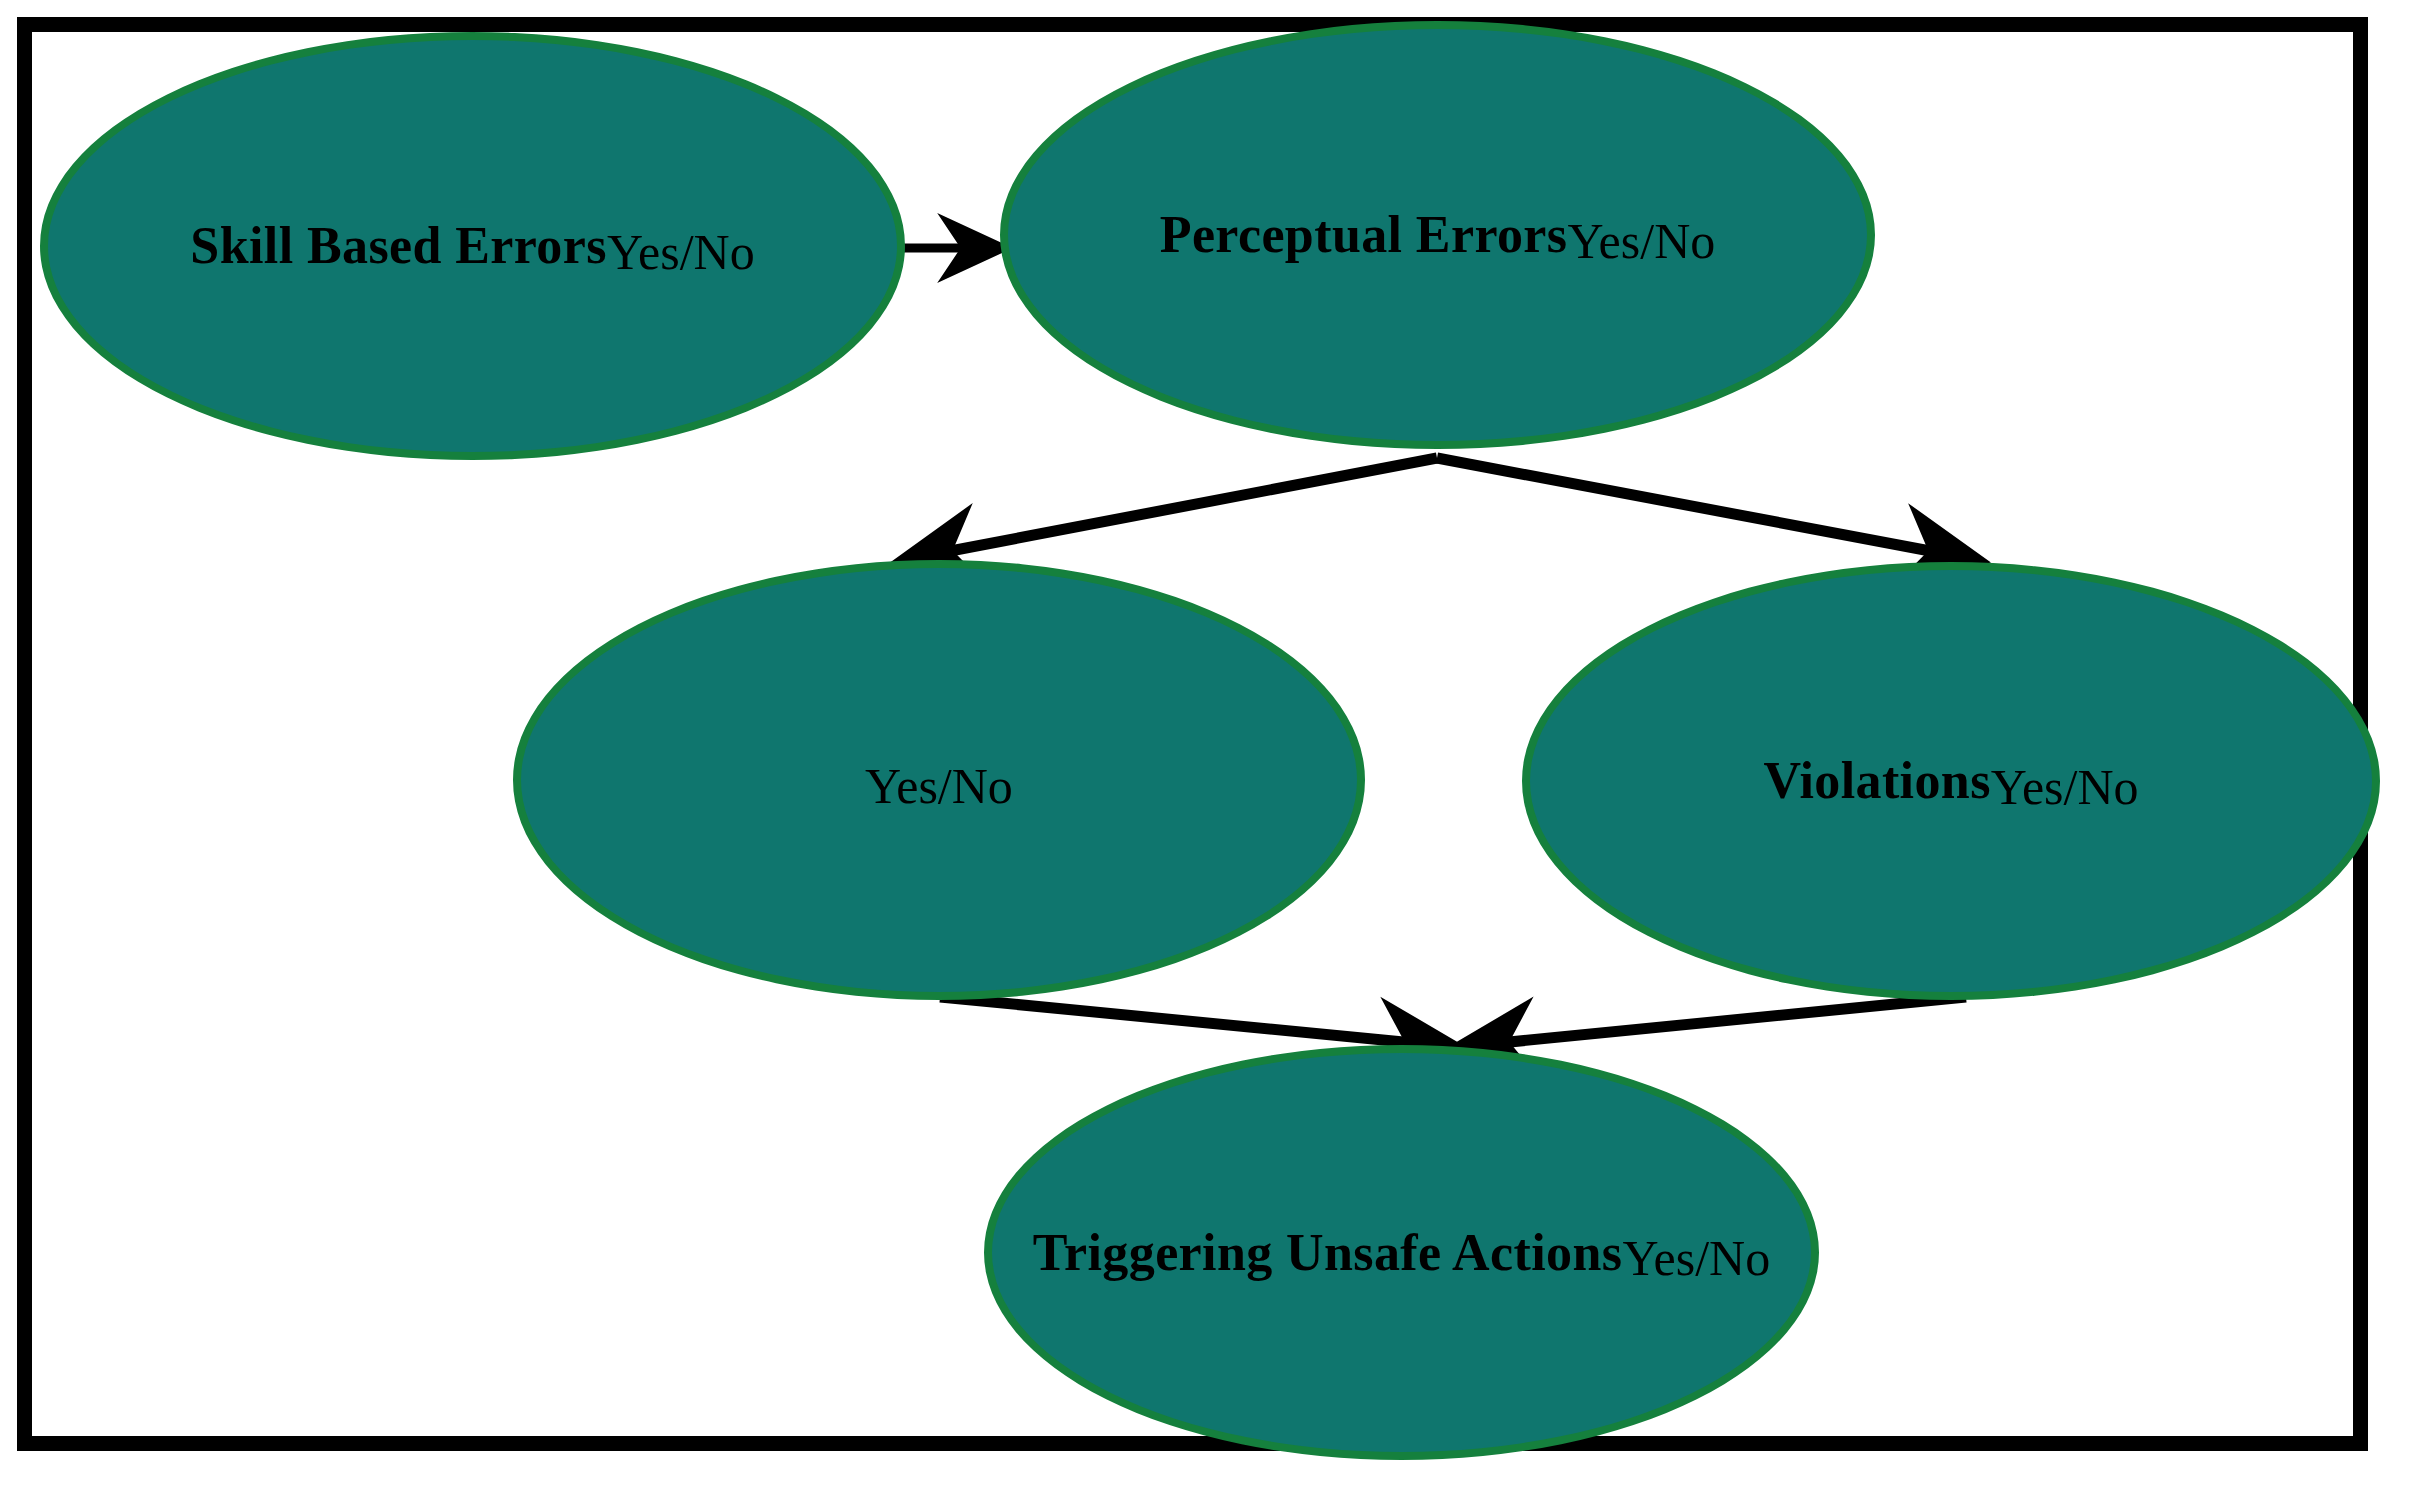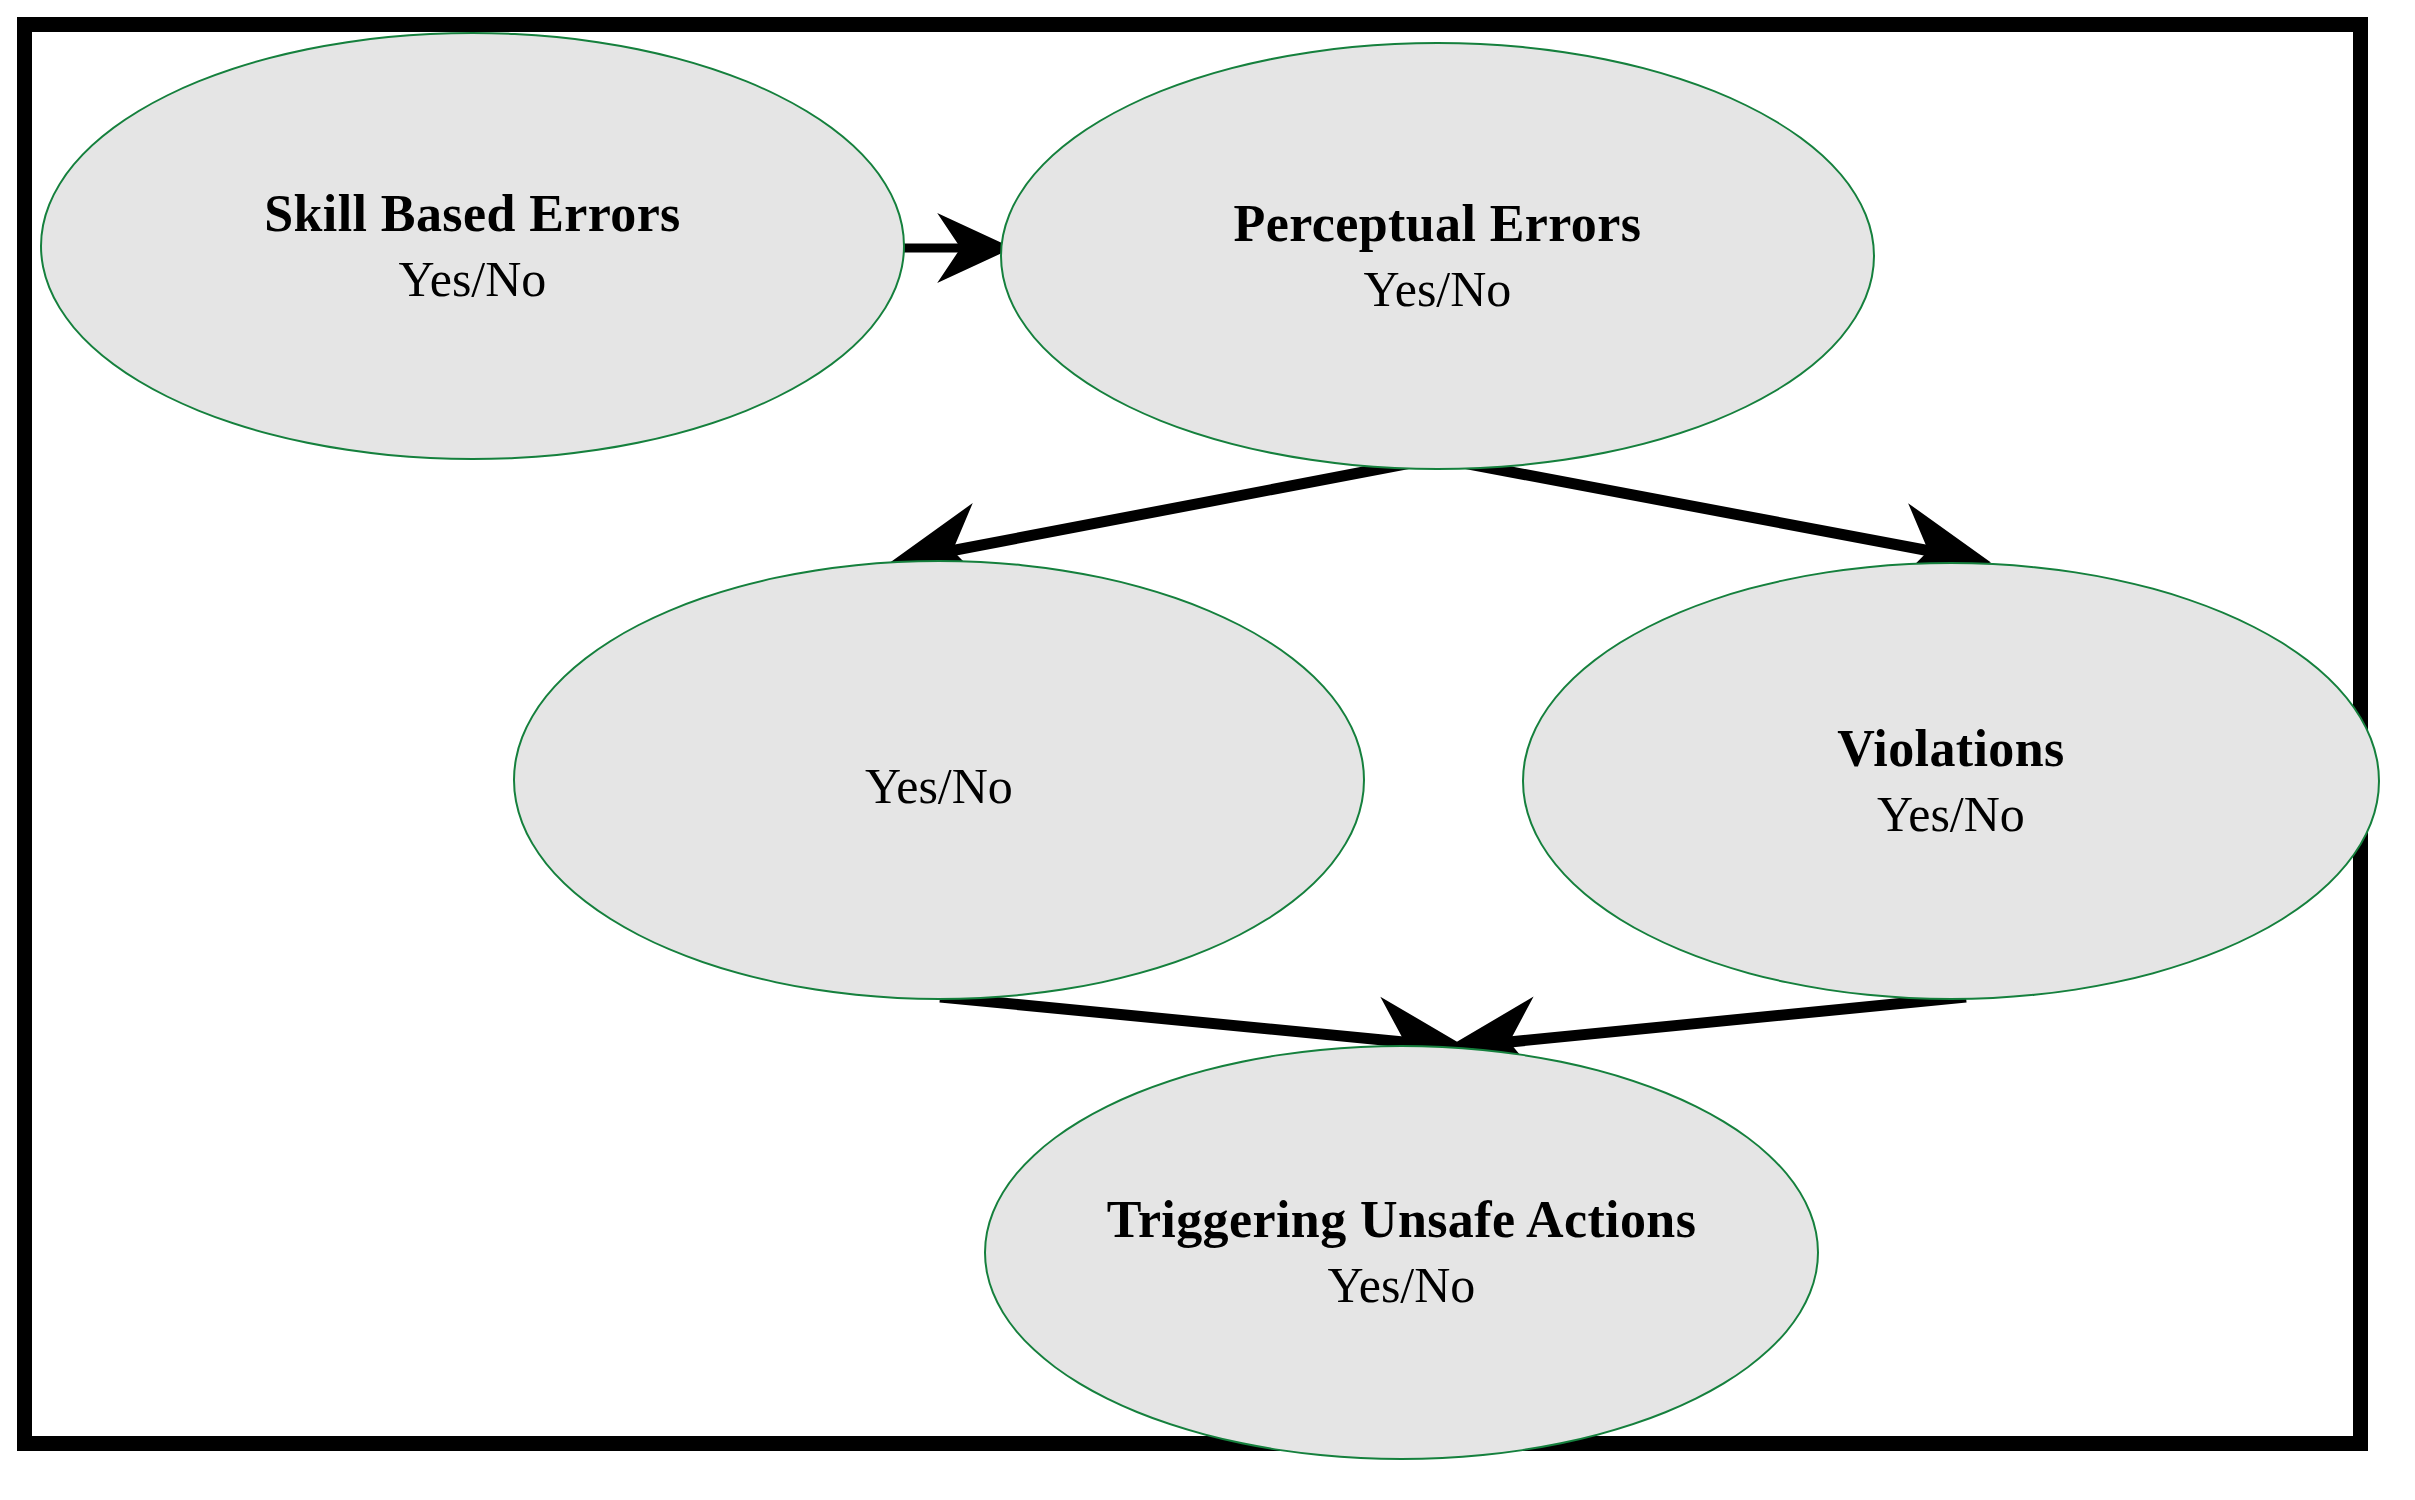--- a/index.html
+++ b/index.html
@@ -28,44 +28,44 @@
     position: absolute;
     left: 0;
     top: 0;
     width: 2415px;
     height: 1500px;
   }
   .node {
     position: absolute;
     box-sizing: border-box;
     border-radius: 50%;
-    background: #e5e5e5;
-    border: 2px solid #15803d;
+    background: #0f766e;
+    border: 8px solid #15803d;
     display: flex;
-    flex-direction: column;
+    flex-direction: row;
     align-items: center;
     justify-content: center;
     text-align: center;
     color: #000000;
     line-height: 1.03;
   }
   .node .title {
     font-weight: bold;
     font-size: 52px;
     letter-spacing: 0.4px;
     white-space: nowrap;
   }
   .node .value {
     font-weight: normal;
     font-size: 50px;
     margin-top: 13px;
     white-space: nowrap;
   }
   #node-skill-based-errors  { left: 40px;   top: 32px;   width: 865px; height: 428px; }
-  #node-perceptual-errors   { left: 1000px; top: 42px;   width: 875px; height: 428px; }
+  #node-perceptual-errors   { left: 1000px; top: 21px;   width: 875px; height: 428px; }
   #node-decision-based-errors { left: 513px; top: 560px; width: 852px; height: 440px; }
   #node-violations          { left: 1522px; top: 562px;  width: 858px; height: 438px; align-items: center; }
   #node-triggering-unsafe-actions { left: 984px; top: 1045px; width: 835px; height: 415px; }
 </style>
 </head>
 <body>
 
 <div id="canvas">
 
   <div id="frame"></div>

